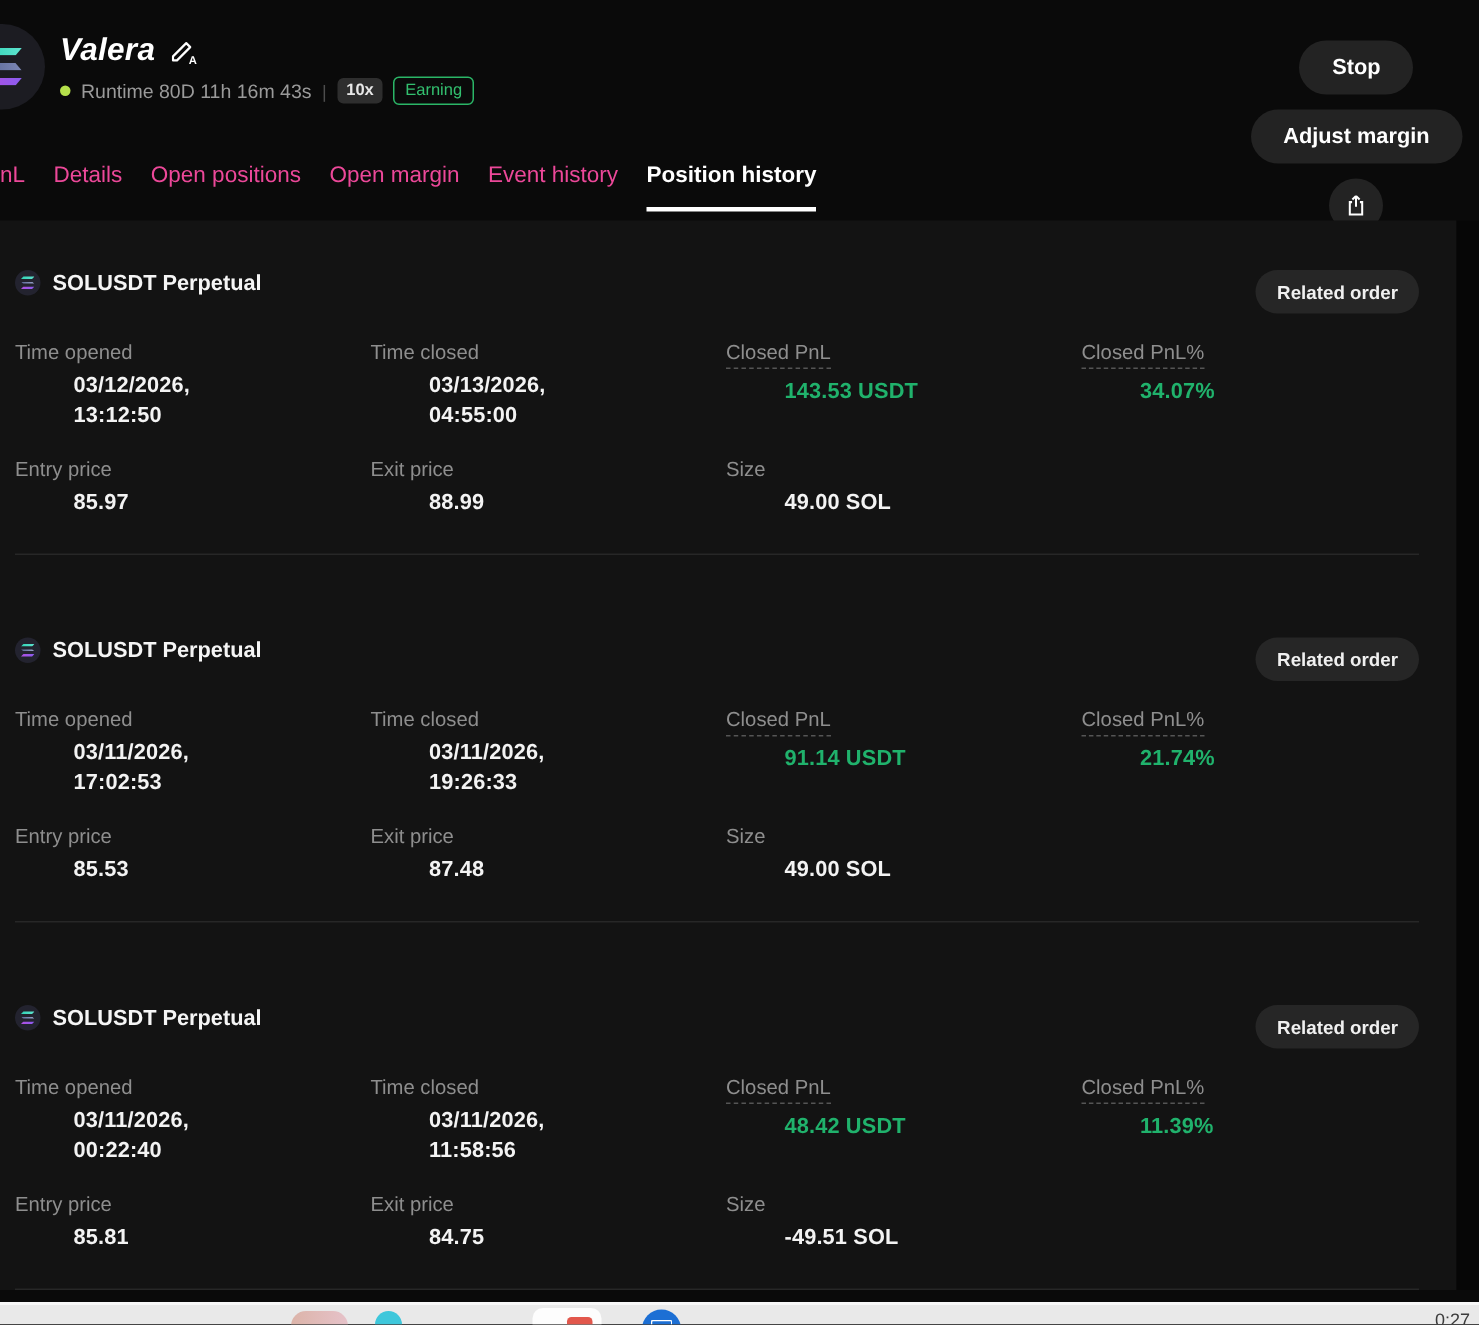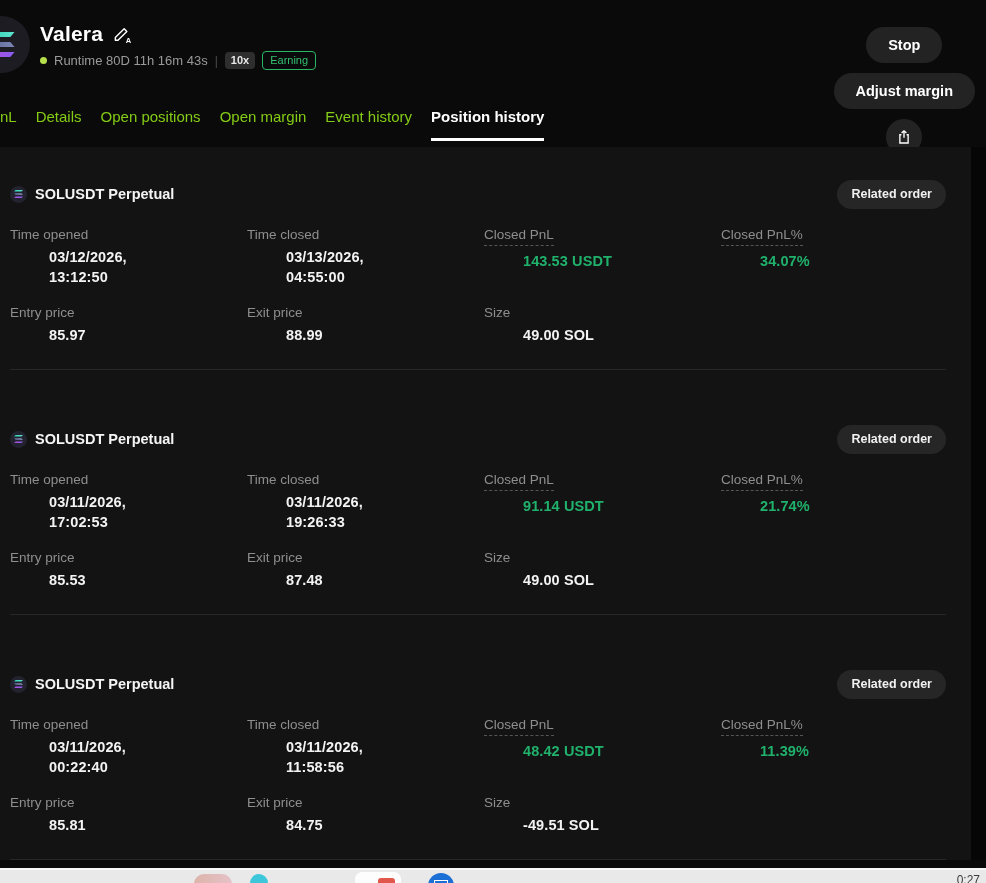--- a/index.html
+++ b/index.html
@@ -16,21 +16,21 @@
   .avatar {
     position:absolute; left:-27px; top:16px; width:57px; height:57px; border-radius:50%;
     background:#1c1c22; display:flex; flex-direction:column; justify-content:center; align-items:center;
   }
   .sb { width:26px; height:5px; margin:2.5px 0; }
   .sb1 { clip-path:polygon(16% 0,100% 0,84% 100%,0 100%); background:linear-gradient(90deg,#2fd3b5,#5fe3cf); }
   .sb2 { clip-path:polygon(0 0,84% 0,100% 100%,16% 100%); background:linear-gradient(90deg,#5a6796,#7d87b5); }
   .sb3 { clip-path:polygon(16% 0,100% 0,84% 100%,0 100%); background:linear-gradient(90deg,#b14fe0,#8a5cf0); }
 
   .title-row { position:absolute; left:40px; top:22px; display:flex; align-items:center; gap:9px; }
-  .bot-title { font-size:21px; font-weight:700; color:#fff; letter-spacing:0.2px; }
+  .bot-title { font-size:21px; font-weight:700; color:#fff; letter-spacing:0.2px;font-style:italic; }
   .edit-btn { background:none; border:none; cursor:pointer; display:flex; align-items:center; padding:0; }
 
   .runtime-row { position:absolute; left:40px; top:51px; display:flex; align-items:center; gap:7px; height:19px; }
   .status-dot { width:7px; height:7px; border-radius:50%; background:#b5e04b; }
   .runtime-text { font-size:13px; color:#9a9a9a; }
   .runtime-sep { font-size:12px; color:#4d4d4d; }
   .lev-badge { background:#2e2e2e; color:#e8e8e8; font-size:11px; font-weight:700;
     border-radius:4px; padding:3px 6px; line-height:1; }
   .earning-badge { border:1px solid #2bb667; color:#33c06f; font-size:11px;
     border-radius:4px; padding:2px 7px; line-height:1.2; }
@@ -40,31 +40,31 @@
     height:36px; border:none; border-radius:18px; background:#232323; color:#fff;
     font-family:inherit; font-size:14.5px; font-weight:600; padding:0 22px; cursor:pointer;
   }
   .circ-btn {
     width:36px; height:36px; border:none; border-radius:50%; background:#232323;
     display:flex; align-items:center; justify-content:center; cursor:pointer; padding:0;
   }
 
   
   .tabs { position:absolute; top:100px; left:0; width:986px; height:47px; display:flex; gap:19px; }
-  .tab { position:relative; font-size:15px; color:#84cc16; padding-top:8px; cursor:pointer; white-space:nowrap; }
+  .tab { position:relative; font-size:15px; color:#ec4899; padding-top:8px; cursor:pointer; white-space:nowrap; }
   .tab.active { color:#fff; font-weight:700; }
   .tab.active::after { content:""; position:absolute; left:0; right:0; bottom:6px; height:3px; background:#fff; }
 
   
   .content { position:absolute; top:147px; left:0; width:971px; height:713px; background:#131313; overflow:hidden; }
   .gutter { position:absolute; top:147px; right:0; width:15px; height:713px; background:#060606; }
 
   .card { padding:55px 25px 0 10px; }
   .card.first { padding-top:33px; }
-  .card-head { display:flex; justify-content:space-between; align-items:center; height:28px; }
+  .card-head { display:flex; justify-content:space-between; align-items:flex-start; height:28px; }
   .sym { display:flex; align-items:center; gap:8px; }
   .coin { width:17px; height:17px; border-radius:50%; background:#23232f;
     display:flex; flex-direction:column; justify-content:center; align-items:center; flex:none; }
   .coin i { display:block; width:9px; height:1.7px; margin:0.8px 0; }
   .coin .c1 { clip-path:polygon(18% 0,100% 0,82% 100%,0 100%); background:linear-gradient(90deg,#2fd3b5,#5fe3cf); }
   .coin .c2 { clip-path:polygon(0 0,82% 0,100% 100%,18% 100%); background:linear-gradient(90deg,#5a6796,#9aa3c9); }
   .coin .c3 { clip-path:polygon(18% 0,100% 0,82% 100%,0 100%); background:linear-gradient(90deg,#b14fe0,#8a5cf0); }
   .sym-label { font-size:14.5px; font-weight:700; color:#f5f5f5; }
   .related-btn { height:29px; border:none; border-radius:15px; background:#262626; color:#f0f0f0;
     font-family:inherit; font-size:12.5px; font-weight:600; padding:0 14px; cursor:pointer; }

